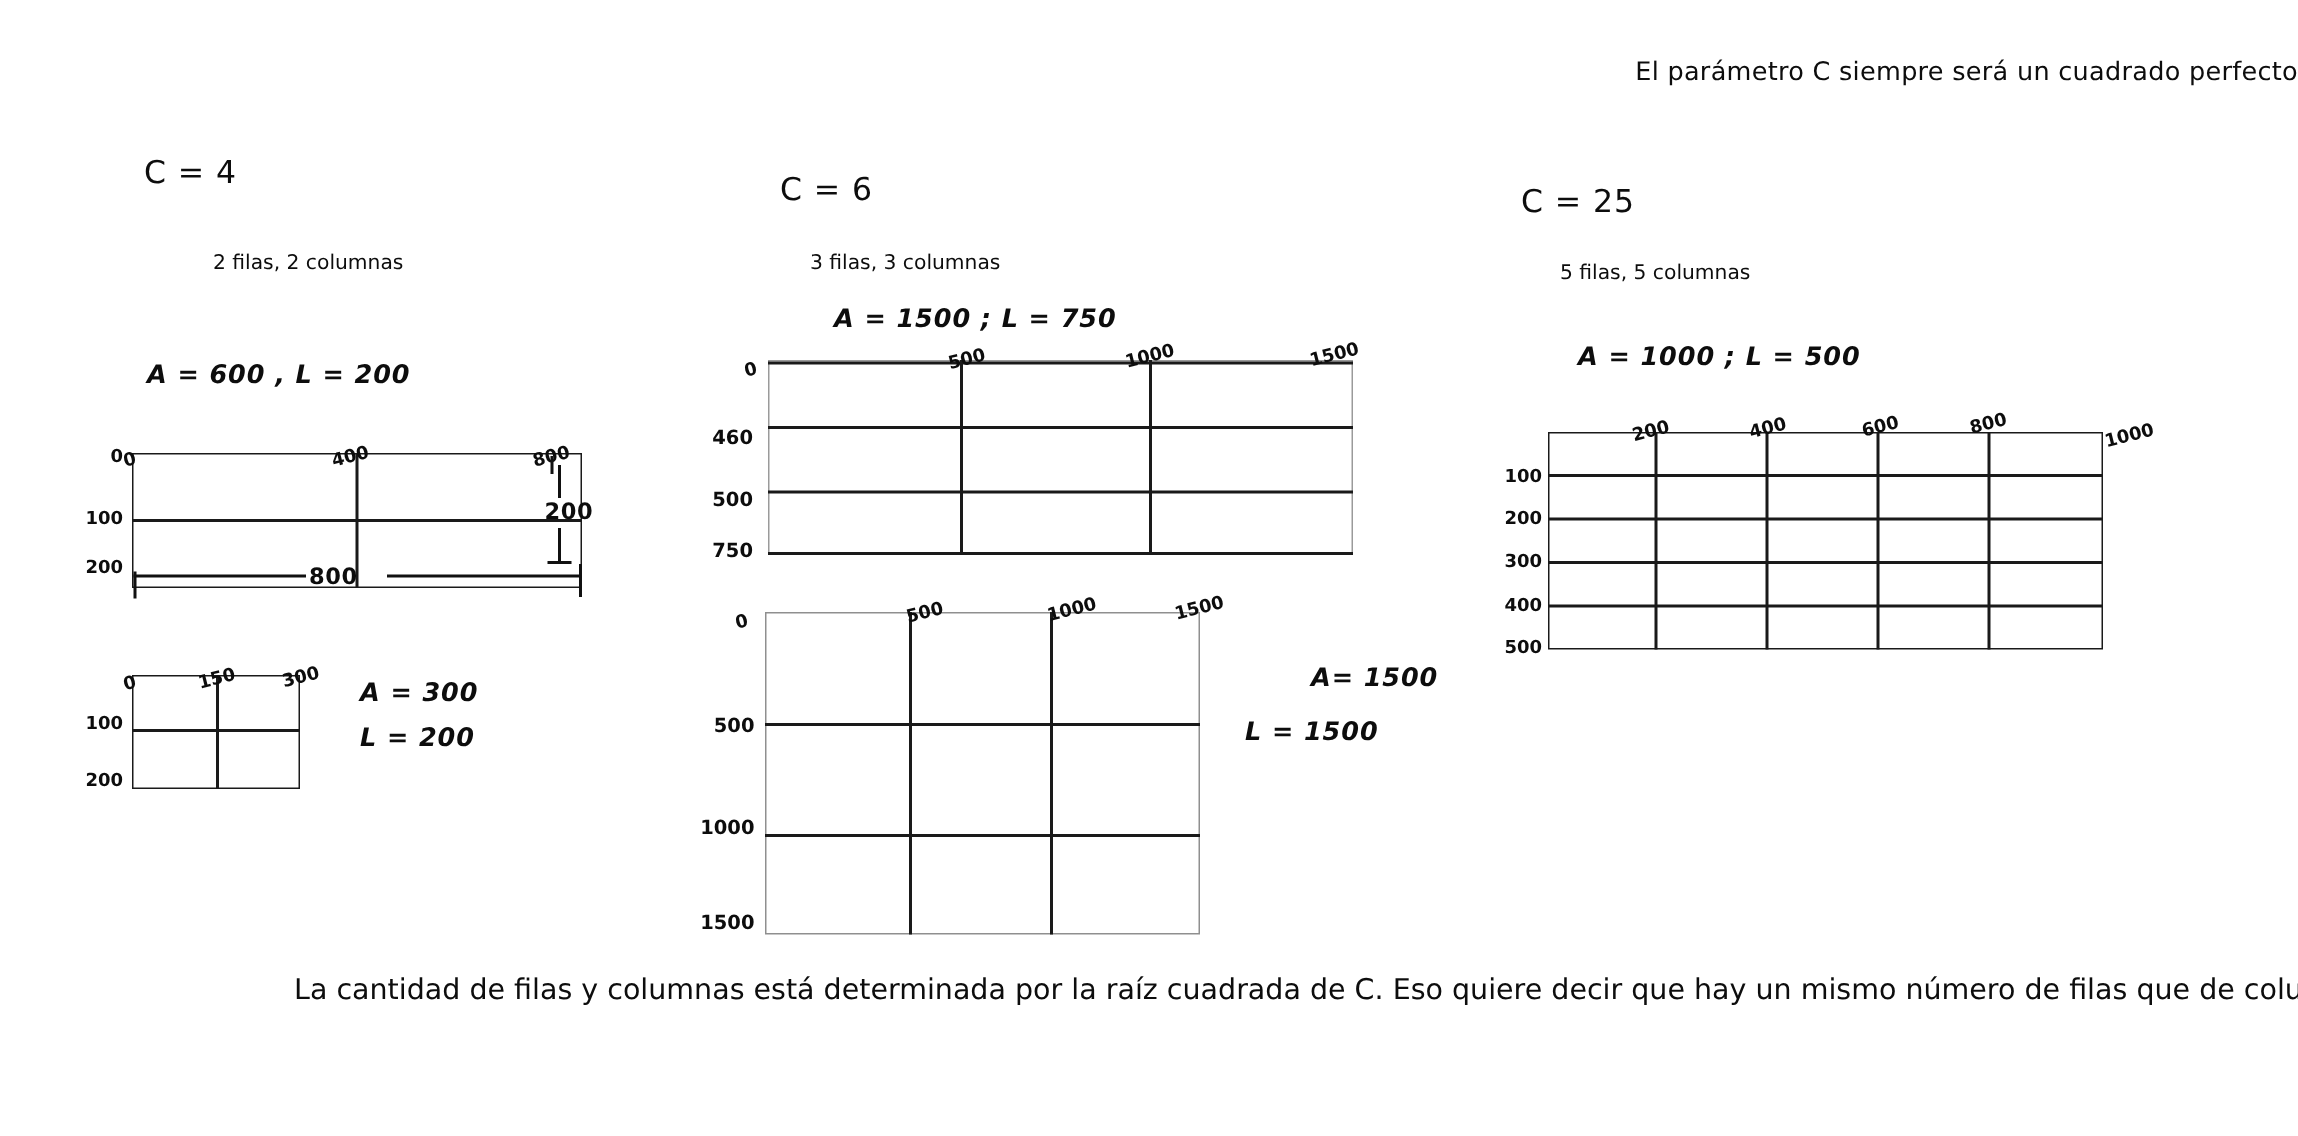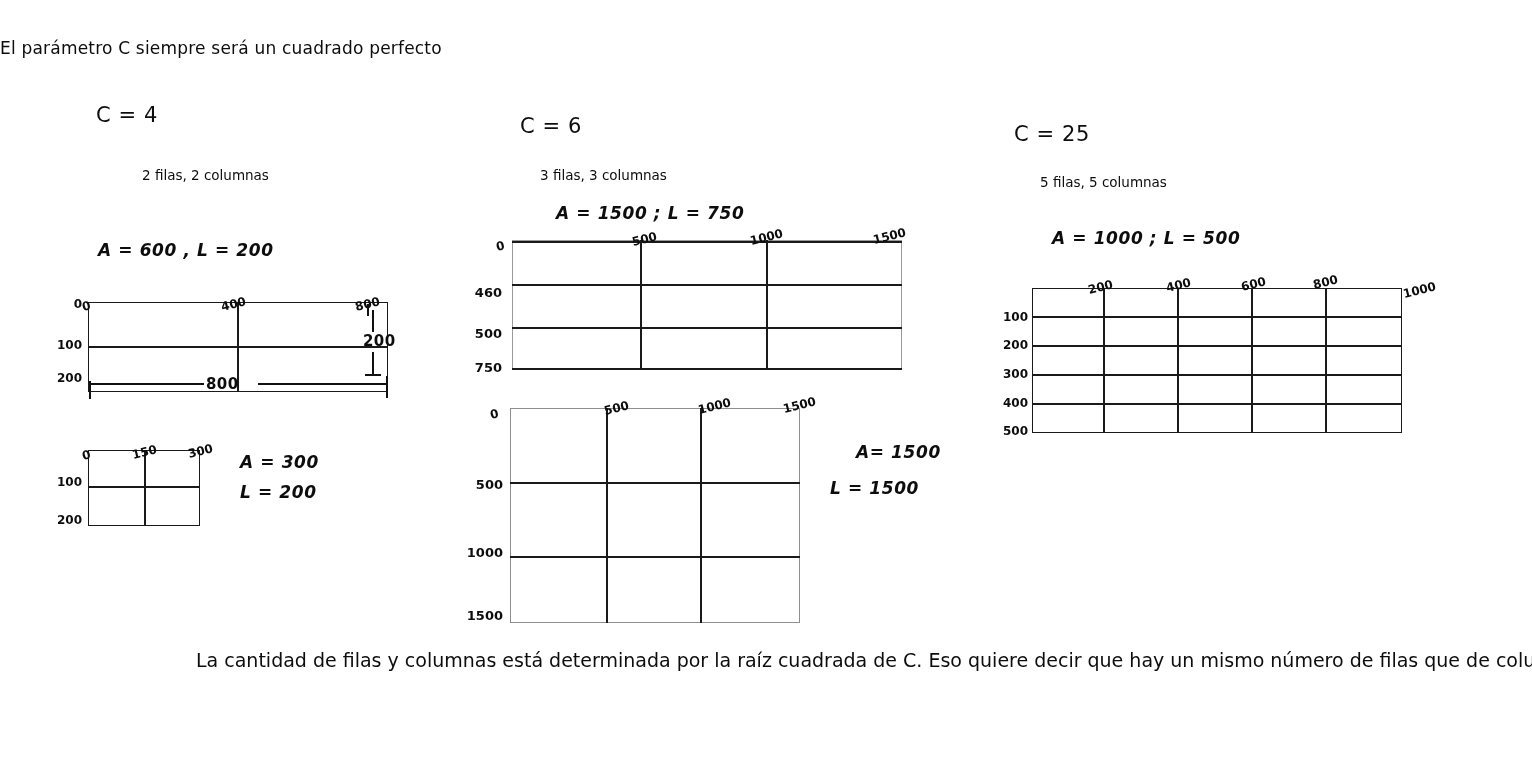--- a/index.html
+++ b/index.html
@@ -17,21 +17,21 @@
   }
   .abs { position: absolute; }
   .hand {
     font-family: "DejaVu Sans", sans-serif;
     color: #0d0d0d;
     white-space: nowrap;
   }
   
   #top-caption {
     left: 0; top: 38px; width: 1532px;
-    text-align: left;
+    text-align: right;
     font-size: 17px;
     letter-spacing: 0.2px;
   }
   
   #bottom-caption {
     left: 196px; top: 645px; width: 1180px;
     font-size: 19px;
     line-height: 30px;
   }
   .grid-wrap { position: absolute; }
@@ -164,21 +164,21 @@
   <div class="gl-h" style="top:74px;"></div>
   <div class="gl-h" style="top:148px;"></div>
 </div>
 <div class="abs hand tick top" style="left:492px; top:408px;">0</div>
 <div class="abs hand tick top" style="left:606px; top:404px;">500</div>
 <div class="abs hand tick top" style="left:700px; top:403px;">1000</div>
 <div class="abs hand tick top" style="left:785px; top:402px;">1500</div>
 <div class="abs hand tick left" style="left:455px; top:477px; width:48px; font-size:13px;">500</div>
 <div class="abs hand tick left" style="left:450px; top:545px; width:53px; font-size:13px;">1000</div>
 <div class="abs hand tick left" style="left:446px; top:608px; width:57px; font-size:13px;">1500</div>
-<div class="abs hand annot" style="left:856px; top:442px;">A= 1500</div>
+<div class="abs hand annot" style="left:874px; top:442px;">A= 1500</div>
 <div class="abs hand annot" style="left:830px; top:478px;">L = 1500</div>
 
 <div class="abs hand hdr" style="left:1014px; top:122px;">C = 25</div>
 <div class="abs hand sub" style="left:1040px; top:174px;">5 filas, 5 columnas</div>
 <div class="abs hand annot" style="left:1052px; top:228px;">A = 1000 ;  L = 500</div>
 
 <div class="grid-wrap" style="left:1032px; top:288px; width:370px; height:145px;">
   <div class="grid" style="width:370px; height:145px;"></div>
   <div class="gl-v" style="left:71px;"></div>
   <div class="gl-v" style="left:145px;"></div>

